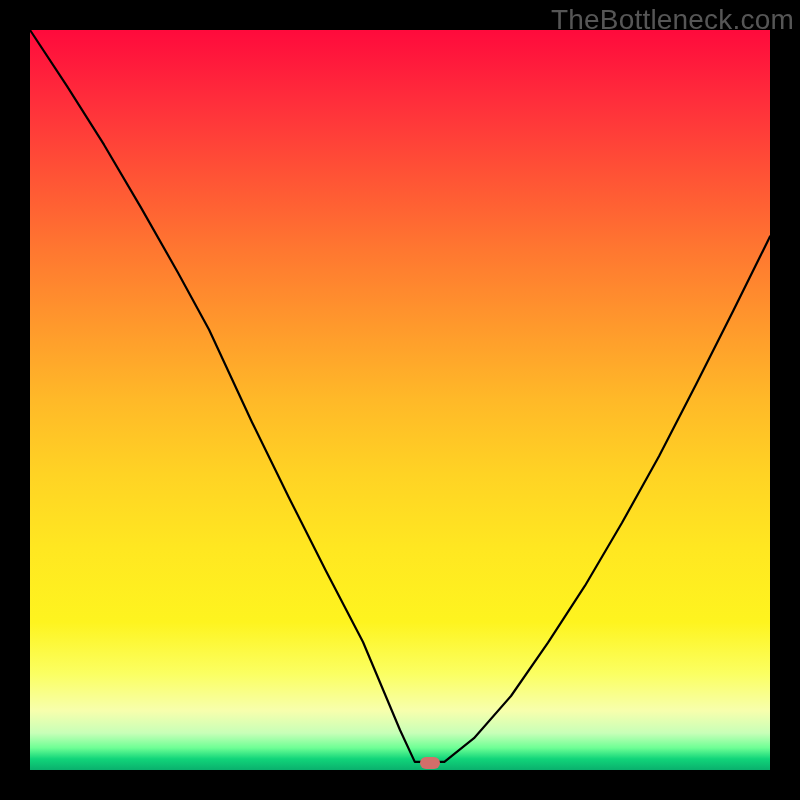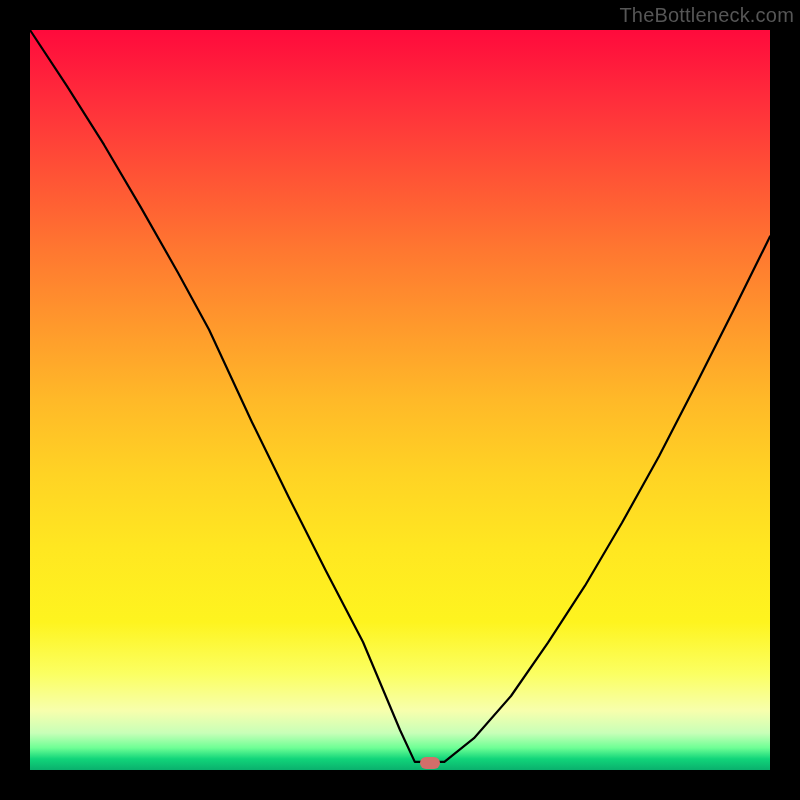--- a/index.html
+++ b/index.html
@@ -39,21 +39,21 @@
       #6eff95 97%,
       #11d57a 98.5%,
       #0ab06d 100%
     );
   }
   .attribution {
     position: absolute;
     top: 4px;
     right: 6px;
     color: #565656;
-    font-size: 20px;
+    font-size: 28px;
     letter-spacing: 0.2px;
     user-select: none;
   }
   .marker {
     position: absolute;
     width: 20px;
     height: 12px;
     border-radius: 6px;
     background: #d36e6a;
     transform: translate(-50%, -50%);

